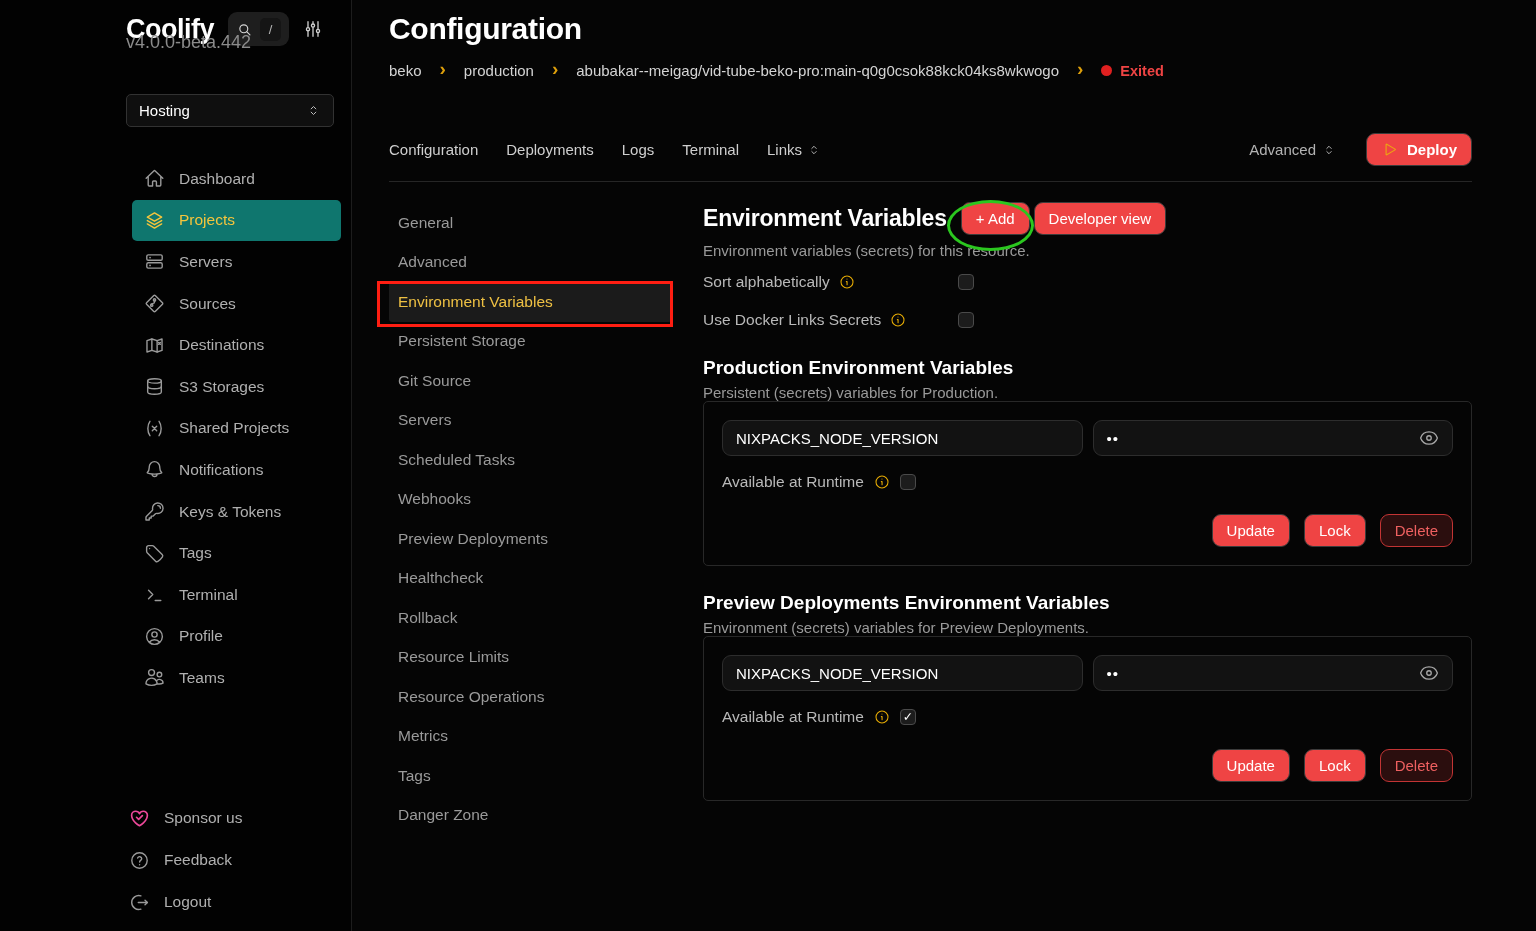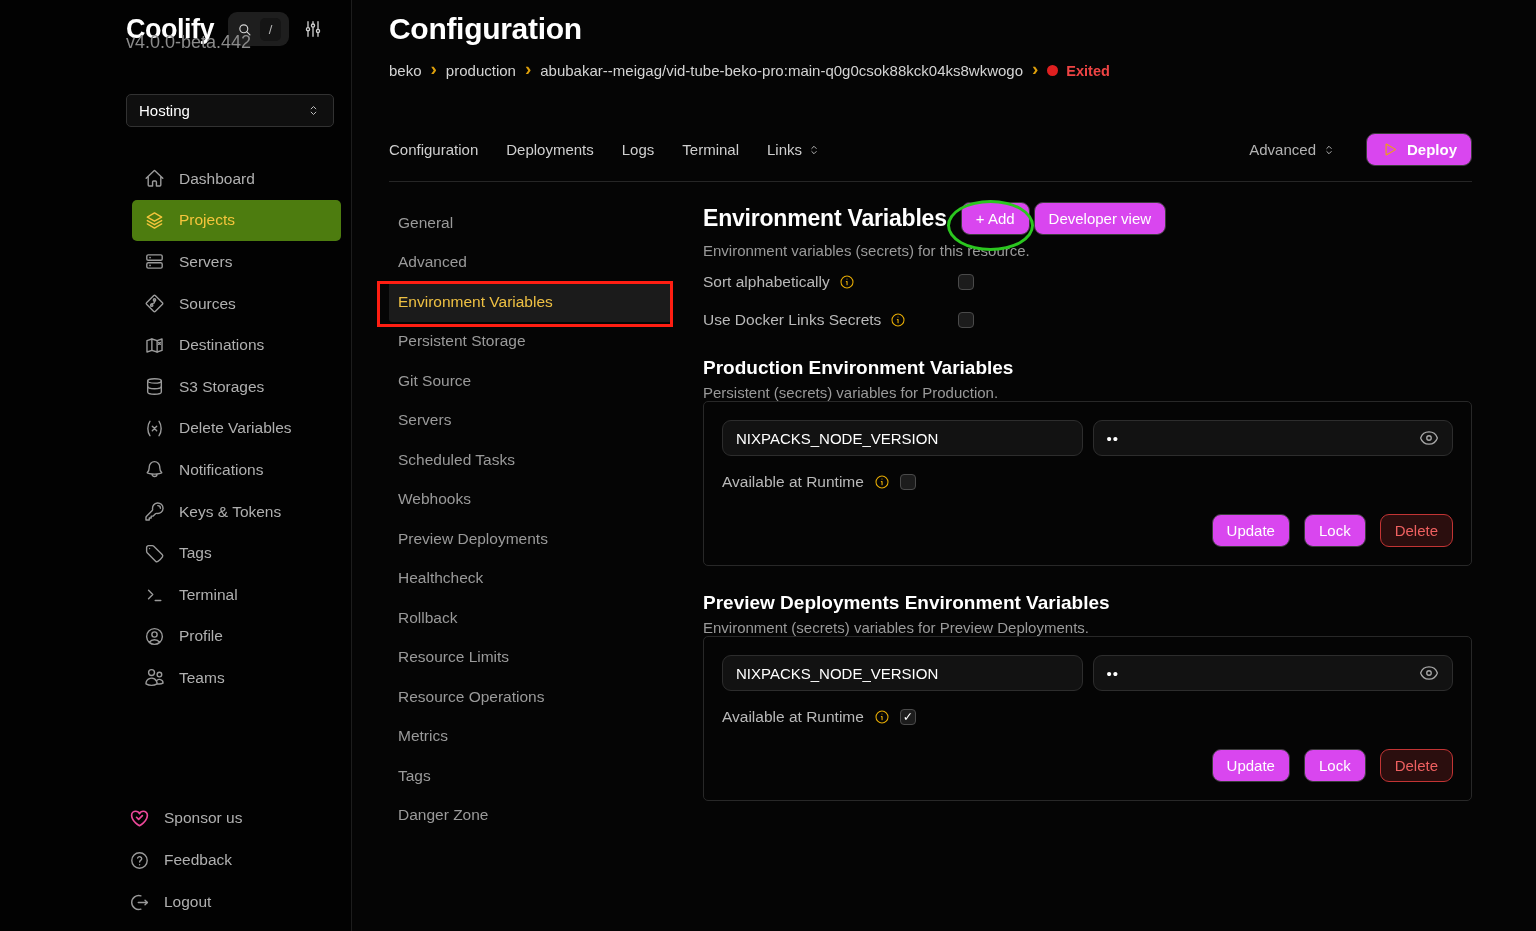--- a/index.html
+++ b/index.html
@@ -17,40 +17,40 @@
   .search-pill{display:flex;align-items:center;gap:7px;background:#1e1e1e;border-radius:9px;height:34px;padding:0 8px;cursor:pointer;}
   .search-pill .key{background:#151515;border-radius:5px;color:#b5b5b5;font-size:13px;width:21px;height:23px;display:flex;align-items:center;justify-content:center;}
   .search-icon{color:#d6d6d6;width:17px;height:17px}
   .sliders-icon{color:#cfcfcf;width:20px;height:20px;cursor:pointer}
   .version{position:absolute;left:126px;top:32px;color:#8b8b8b;font-size:18px;}
   .team-select{position:absolute;left:126px;top:94px;width:208px;height:33px;background:#0f0f0f;border:1px solid #323232;border-radius:5px;display:flex;align-items:center;justify-content:space-between;padding:0 12px;font-size:15px;cursor:pointer;}
   .updown{width:15px;height:15px;color:#bdbdbd}
   .nav{position:absolute;left:132px;right:10px;top:158px;}
   .side-item{height:41.6px;display:flex;align-items:center;gap:14px;padding:0 12px;color:#b0b0b0;font-size:15.5px;border-radius:5px;cursor:pointer;}
   .side-item .sicon{color:#9a9a9a;display:flex}
-  .side-item.active{background:#4d7c0f;color:#f5c53c;}
+  .side-item.active{background:#0f766e;color:#f5c53c;}
   .side-item.active .sicon{color:#f5c53c;}
   .nav-footer{position:absolute;left:117px;right:10px;top:797px;}
   .nav-footer .side-item{height:42px;}
   .sponsor .sicon{color:#ec4899 !important}
   .sponsor .sicon .ic *{stroke-width:1.9}
 
   
   .main{position:absolute;left:352px;top:0;right:0;bottom:0;}
   .page-title{position:absolute;left:37px;top:12px;font-size:30px;font-weight:800;letter-spacing:-.3px;}
-  .breadcrumb{position:absolute;left:37px;top:62px;display:flex;align-items:center;gap:9px;font-size:15px;color:#d4d4d4;}
+  .breadcrumb{position:absolute;left:37px;top:62px;display:flex;align-items:center;gap:18px;font-size:15px;color:#d4d4d4;}
   .crumb-sep{color:#dd9f0b;font-size:19px;font-weight:700;line-height:14px;margin-top:-3px}
   .status{display:flex;align-items:center;gap:8px;}
   .status-dot{width:11px;height:11px;border-radius:50%;background:#e02020;}
   .status-label{color:#ef4444;font-weight:700;font-size:14.5px;}
   .tabs-row{position:absolute;left:37px;right:64px;top:133px;height:33px;display:flex;align-items:center;}
   .tab{color:#cfcfcf;font-size:15px;margin-right:28px;cursor:pointer;display:flex;align-items:center;gap:5px;}
   .tabs-spacer{flex:1}
   .advanced{display:flex;align-items:center;gap:6px;color:#b3b3b3;font-size:15px;margin-right:30px;cursor:pointer;}
-  .btn{display:inline-flex;align-items:center;justify-content:center;gap:9px;background:#d946ef;border:1px solid #3c3c3c;border-radius:9px;color:#fff;font-size:15px;padding:0 14px;height:33px;cursor:pointer;font-family:inherit;white-space:nowrap;}
+  .btn{display:inline-flex;align-items:center;justify-content:center;gap:9px;background:#ef4444;border:1px solid #3c3c3c;border-radius:9px;color:#fff;font-size:15px;padding:0 14px;height:33px;cursor:pointer;font-family:inherit;white-space:nowrap;}
   .btn.danger{background:#2b0e0e;border-color:#c23434;color:#ee6060;}
   .play-icon{width:17px;height:17px;color:#eda312}
   .divider{position:absolute;left:37px;right:64px;top:181px;height:1px;background:#262626;}
 
   
   .subnav{position:absolute;left:37px;top:203px;width:283px;}
   .subnav-item{height:39.5px;display:flex;align-items:center;padding:0 9px;color:#9a9a9a;font-size:15.5px;cursor:pointer;border-radius:3px;}
   .subnav-item.active{background:#1b1b1b;color:#eec043;}
 
   
@@ -170,21 +170,21 @@
         </span>
       <span>S3 Storages</span>
     </div>
     <div class="side-item">
       <span class="sicon">
           <svg class="ic" viewBox="0 0 24 24">
             <path d="M6.8 3.8C5.3 5.9 4.4 8.8 4.4 12s.9 6.1 2.4 8.2M17.2 3.8c1.5 2.1 2.4 5 2.4 8.2s-.9 6.1-2.4 8.2"></path>
             <path d="m9.5 9.5 5 5M14.5 9.5l-5 5"></path>
           </svg>
         </span>
-      <span>Delete Variables</span>
+      <span>Shared Projects</span>
     </div>
     <div class="side-item">
       <span class="sicon">
           <svg class="ic" viewBox="0 0 24 24">
             <path d="M14.9 17.1c1.9-.23 3.7-.67 5.4-1.31A8.97 8.97 0 0 1 18 9.75V9a6 6 0 0 0-12 0v.75c0 2.3-.86 4.39-2.3 6.04 1.7.64 3.5 1.08 5.4 1.31m5.8 0a24.3 24.3 0 0 1-5.8 0m5.8 0a2.9 2.9 0 1 1-5.8 0"></path>
           </svg>
         </span>
       <span>Notifications</span>
     </div>
     <div class="side-item">

